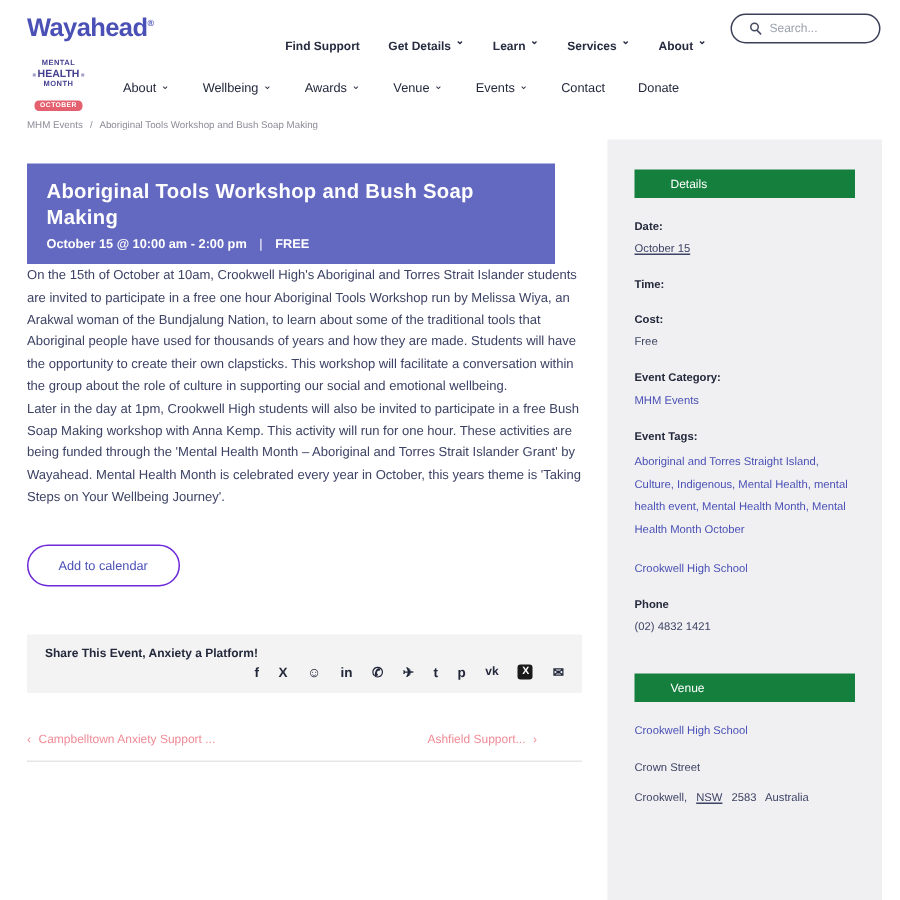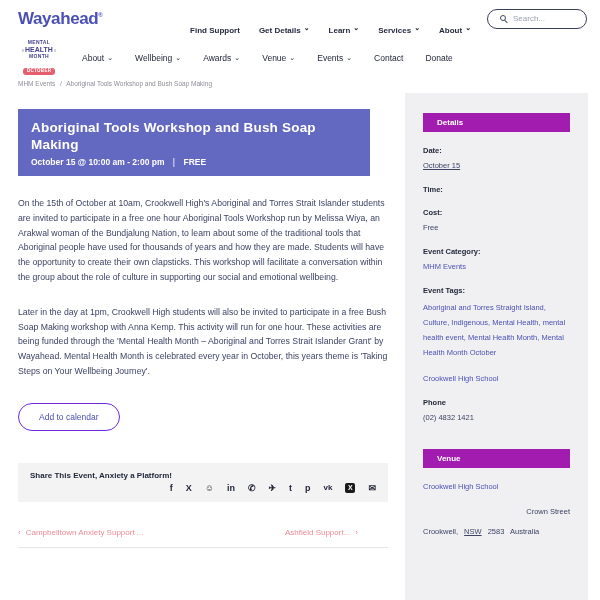--- a/index.html
+++ b/index.html
@@ -45,42 +45,42 @@
 
   
   .main-row { display:flex; align-items:flex-start; padding-left:18px; gap:17px; height:510px; }
   .content { width:370px; flex:0 0 auto; }
 
   .banner { background:#6368c0; color:#fff; width:352px; padding:10px 13px 9px; margin-top:16px; }
   .banner h1 { font-size:13.5px; font-weight:bold; line-height:17px; letter-spacing:0.2px; }
   .banner .meta { font-size:8.5px; font-weight:bold; margin-top:4px; }
   .banner .meta .sep { margin:0 6px; font-weight:normal; }
 
-  .paragraph { font-size:8.7px; line-height:14.8px; color:#3d4365; margin-top:20px; width:370px; }
+  .paragraph { font-size:8.7px; line-height:14.8px; color:#3d4365; width:370px; }
 
   .add-cal { margin-top:24px; display:inline-block; border:1px solid #6d28d9; color:#4a50b5;
     background:transparent; border-radius:14px; padding:8px 20px; font-size:8.5px;
     font-family:"Liberation Sans", sans-serif; cursor:pointer; }
 
   .share-box { margin-top:32px; background:#f3f3f4; padding:8px 12px 9px; width:370px; }
   .share-heading { font-size:8px; font-weight:bold; color:#23283b; }
   .share-icons { display:flex; justify-content:flex-end; align-items:center; gap:13px; margin-top:3px; }
   .sicon { font-size:9px; font-weight:bold; color:#23283b; cursor:pointer; line-height:10px; }
   .sicon.boxed { background:#1a1a1a; color:#fff; width:10px; height:10px; border-radius:2px;
     display:flex; align-items:center; justify-content:center; font-size:7px; }
   .sicon.small { font-size:8px; }
 
   .pagination { display:flex; justify-content:space-between; margin-top:26px;
     width:340px; font-size:8px; color:#ee8b96; }
   .pagination .pg { cursor:pointer; display:flex; align-items:center; gap:5px; }
   .divider { border-top:1px solid #e6e6e8; margin-top:10px; width:370px; }
 
   
   .sidebar { width:183px; background:#f0f0f2; padding:20px 18px; height:510px; overflow:hidden; flex:0 0 auto; }
-  .side-header { background:#a21caf; color:#fff; font-size:8px; font-weight:bold; padding:5px 14px; }
+  .side-header { background:#15803d; color:#fff; font-size:8px; font-weight:normal; padding:5px 24px; }
   .side-label { font-size:7.5px; font-weight:bold; color:#23283b; margin-top:14px; }
   .side-value { font-size:7.5px; color:#3d4365; margin-top:5px; line-height:11px; }
   .side-link { color:#4a50b5; cursor:pointer; }
   .underlined { text-decoration:underline; }
   .tags { line-height:15px; }
   .mt-section { margin-top:26px; }
   .mt-name { margin-top:13px; }
   .addr-line { font-size:7.5px; color:#3d4365; margin-top:8px; line-height:12px; }
   .addr-line .gap { margin-right:4px; }
 </style>
@@ -224,21 +224,21 @@
 
     <div class="side-label">Event Tags:</div>
     <div class="side-value side-link tags">Aboriginal and Torres Straight Island, Culture, Indigenous, Mental Health, mental health event, Mental Health Month, Mental Health Month October</div>
 
     <div class="side-value side-link mt-name">Crookwell High School</div>
     <div class="side-label">Phone</div>
     <div class="side-value">(02) 4832 1421</div>
 
     <div class="side-header mt-section">Venue</div>
     <div class="side-value side-link mt-name">Crookwell High School</div>
-    <div class="addr-line" style="margin-top:14px;text-align:right;">Crown Street</div>
+    <div class="addr-line" style="margin-top:14px;">Crown Street</div>
     <div class="addr-line">
       <span class="gap">Crookwell,</span>
       <span class="gap underlined">NSW</span>
       <span class="gap">2583</span>
       <span>Australia</span>
     </div>
 
   </aside>
 </div>
 

